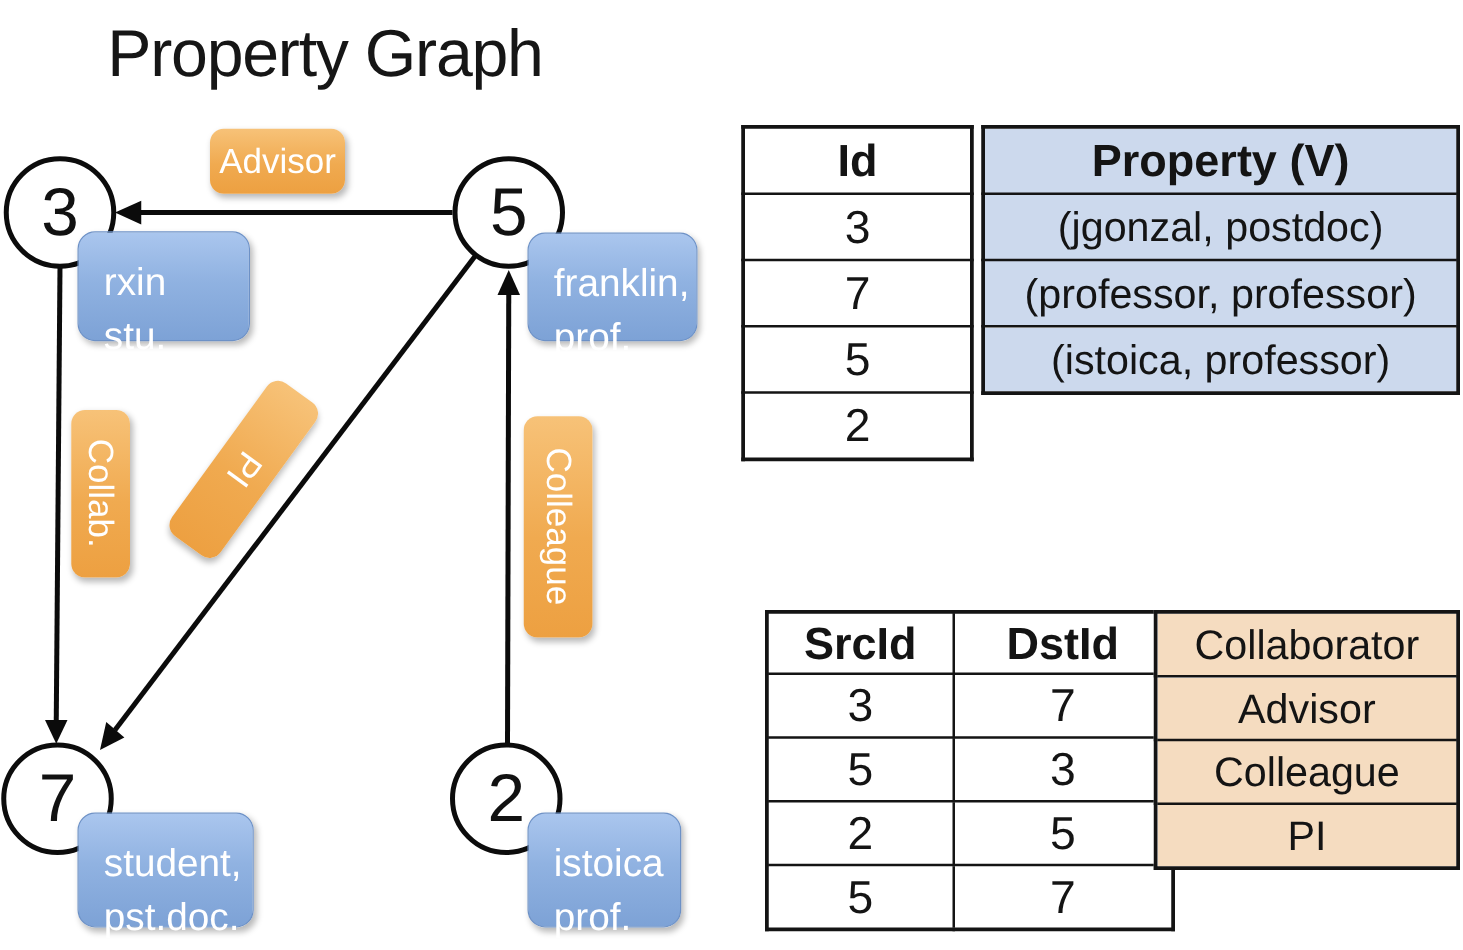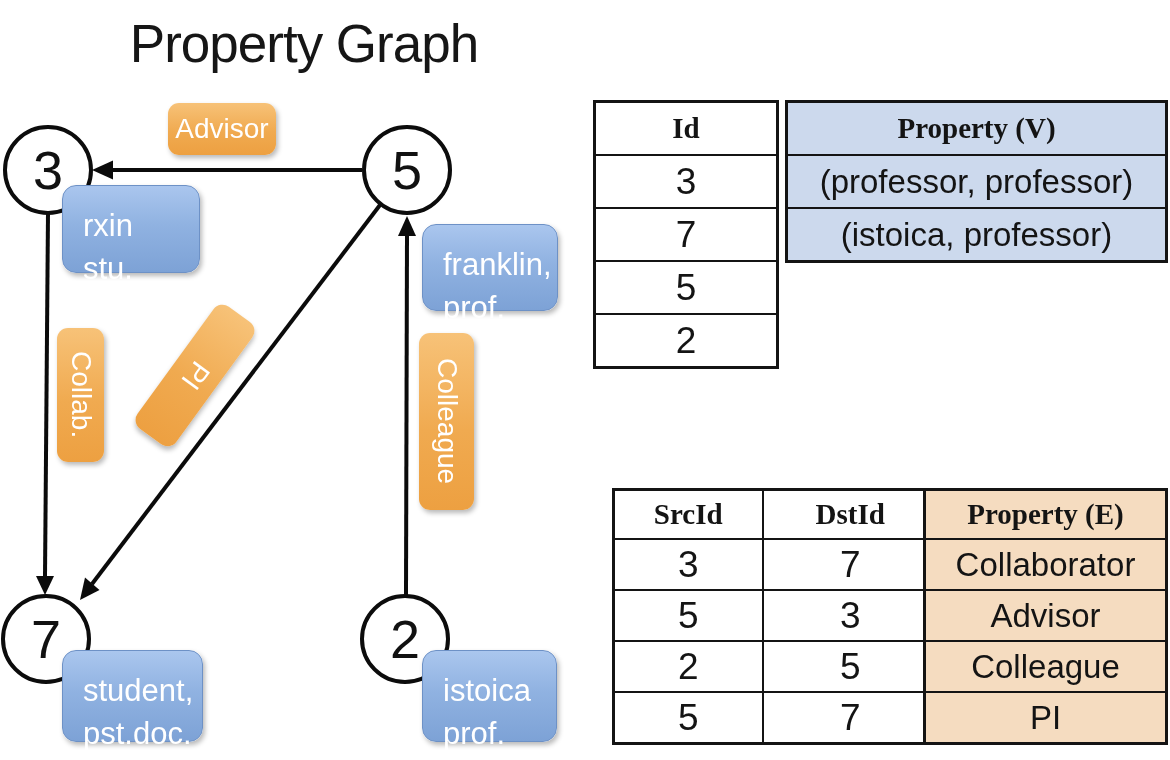--- a/index.html
+++ b/index.html
@@ -18,21 +18,21 @@
   
   .big-title {
     position: absolute;
     font-size: 53px;
     line-height: 60px;
     letter-spacing: -1px;
     color: #161616;
     white-space: nowrap;
     text-align: center;
   }
-  #pg-title { left: 0;   top: 14px;  width: 520px; margin-left: 44px; }
+  #pg-title { left: 0;   top: 14px;  width: 520px; }
 
   
   #edges-layer { position: absolute; left: 0; top: 0; z-index: 1; }
   #edges-layer line { stroke: #0b0b0b; stroke-width: 4; }
   #edges-layer polygon { fill: #0b0b0b; }
 
   
   .node {
     position: absolute;
     width: 90px; height: 90px;
@@ -57,23 +57,23 @@
     background: linear-gradient(180deg, #aac6ee 0%, #90b2e1 45%, #7da2d6 100%);
     border: 1px solid #6d91c6;
     box-shadow: 2px 3px 5px rgba(0,0,0,0.28);
     color: #ffffff;
     font-size: 31px;
     line-height: 43px;
     padding: 18px 0 0 20px;
     z-index: 3;
   }
   #vbox-rxin     { left: 62px;  top: 185px; width: 138px; height: 88px; }
-  #vbox-franklin { left: 422px; top: 186px; width: 136px; height: 87px; margin-top: 38px; }
+  #vbox-franklin { left: 422px; top: 186px; width: 136px; height: 87px; }
   #vbox-jgonzal  { left: 62px;  top: 650px; width: 141px; height: 92px; }
-  #vbox-istoica  { left: 422px; top: 650px; width: 135px; height: 92px; }
+  #vbox-istoica  { left: 422px; top: 650px; width: 123px; height: 92px; }
 
   
   .ebox {
     position: absolute;
     box-sizing: border-box;
     border-radius: 11px;
     background: linear-gradient(180deg, #f7c278 0%, #f0aa50 55%, #eda041 100%);
     box-shadow: 2px 3px 5px rgba(0,0,0,0.28);
     color: #ffffff;
     font-size: 28px;
@@ -95,21 +95,21 @@
     background: #ffffff;
   }
   .dtable td {
     border: 2.5px solid #141414;
     text-align: center;
     vertical-align: middle;
     padding: 0;
     overflow: hidden;
     white-space: nowrap;
   }
-  .dtable tr.hdr td { font-weight: bold; font-size: 29px; font-family: Liberation Serif, serif; }
+  .dtable tr.hdr td { font-weight: bold; font-size: 36px; }
   .dtable td.num  { font-size: 37px; }
   .dtable td.txt  { font-size: 33px; }
 
   #vt-id-table      { left: 593px; top: 100px; width: 186px; }
   #vt-prop-table    { left: 785px; top: 100px; width: 383px; border-radius: 18px; }
   #vt-id-table tr.hdr td,  #vt-prop-table tr.hdr td  { height: 51px; }
   #vt-id-table tr.data td, #vt-prop-table tr.data td { height: 51px; }
   #vt-prop-table td { background: #ccd9ed; }
 
   #et-srcdst-table  { left: 612px; top: 488px; width: 328px; }
@@ -200,20 +200,23 @@
       </tr>
 </tbody>
   </table>
 
 <table class="dtable" id="vt-prop-table">
   <tbody>
       <tr class="hdr">
     <td>Property (V)</td>
   </tr>
   <tr class="data">
+        <td class="txt">(jgonzal, postdoc)</td>
+      </tr>
+  <tr class="data">
         <td class="txt">(professor, professor)</td>
       </tr>
   <tr class="data">
         <td class="txt">(istoica, professor)</td>
       </tr>
 </tbody>
   </table>
 
 <table class="dtable" id="et-srcdst-table">
   <colgroup>
@@ -239,23 +242,20 @@
   </tr>
   <tr class="data">
     <td class="num">5</td>
     <td class="num">7</td>
   </tr>
 </tbody>
   </table>
 
 <table class="dtable" id="et-prop-table">
   <tbody>
-      <tr class="hdr">
-    <td>Property (E)</td>
-  </tr>
   <tr class="data">
         <td class="txt">Collaborator</td>
       </tr>
   <tr class="data">
         <td class="txt">Advisor</td>
       </tr>
   <tr class="data">
         <td class="txt">Colleague</td>
       </tr>
   <tr class="data">

